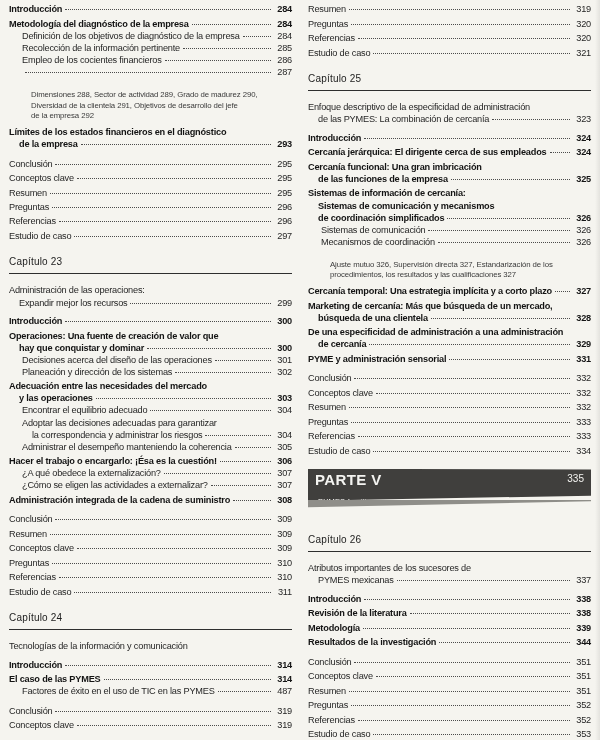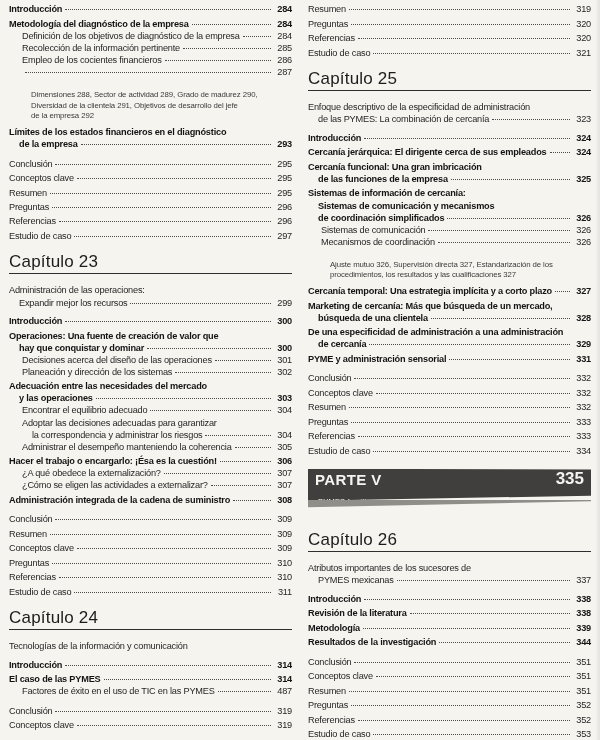--- a/index.html
+++ b/index.html
@@ -38,35 +38,35 @@
   .pg{flex:0 0 auto;min-width:18px;text-align:right;}
 
   .note{padding:1px 0 2px 22px;margin-top:11px;}
   .note-line{
     font-size:7.8px;line-height:10.4px;letter-spacing:-0.1px;
     color:#3a3a3a;white-space:nowrap;
   }
 
   .chapter{
     margin:12px 0 8px 0;
-    font-size:17px;line-height:16px;font-weight:400;color:#1c1c1c;
+    font-size:10px;line-height:16px;font-weight:400;color:#1c1c1c;
     padding-bottom:3px;border-bottom:1.4px solid #2e2e2e;
     letter-spacing:0.2px;
   }
 
   .banner{margin:2px 0;}
   .banner-main{
     height:32px;background:#403f3d;color:#f4f4f1;
     clip-path:polygon(0 0,100% 2%,100% 84%,0 100%);
     display:flex;justify-content:space-between;align-items:flex-start;
     padding:3px 7px 0 7px;box-sizing:border-box;
   }
   .banner-title{font-size:15px;font-weight:700;line-height:15px;letter-spacing:0.4px;text-align:right;}
   .banner-subtitle{font-size:7.5px;line-height:9px;margin-top:10px;letter-spacing:0.2px;text-align:right;}
-  .banner-page{font-size:17px;font-weight:700;line-height:14px;margin-left:32px;}
+  .banner-page{font-size:10px;font-weight:400;line-height:14px;margin-left:32px;}
   .banner-wedge{
     height:8px;margin-top:-1px;background:#8f8e89;
     clip-path:polygon(0 0,100% 0,100% 18%,0 95%);
   }
   .spacer{width:100%;}
 </style>
 </head>
 <body>
 
 <div class="page">

